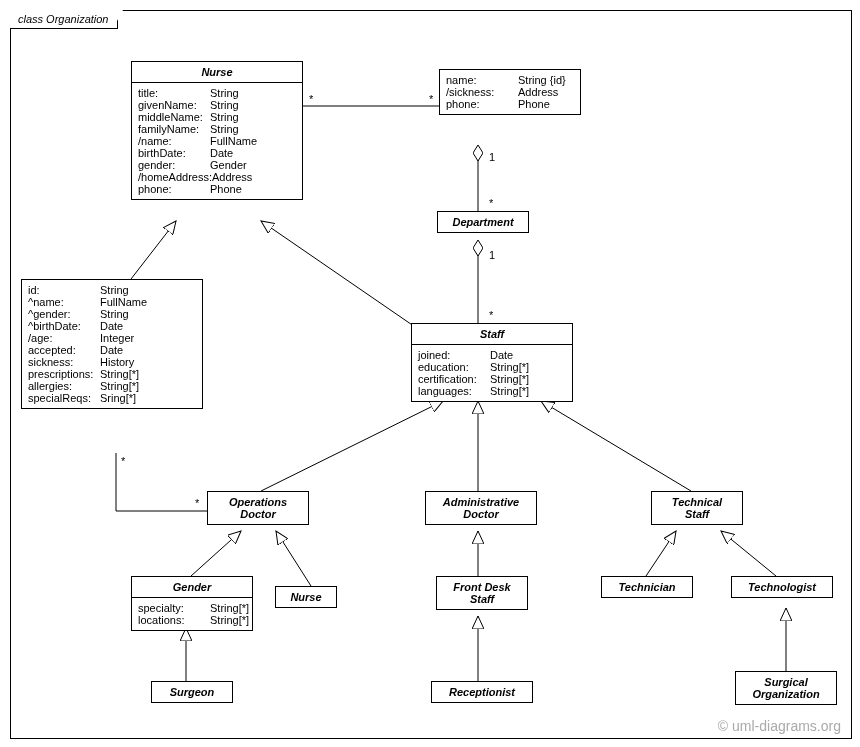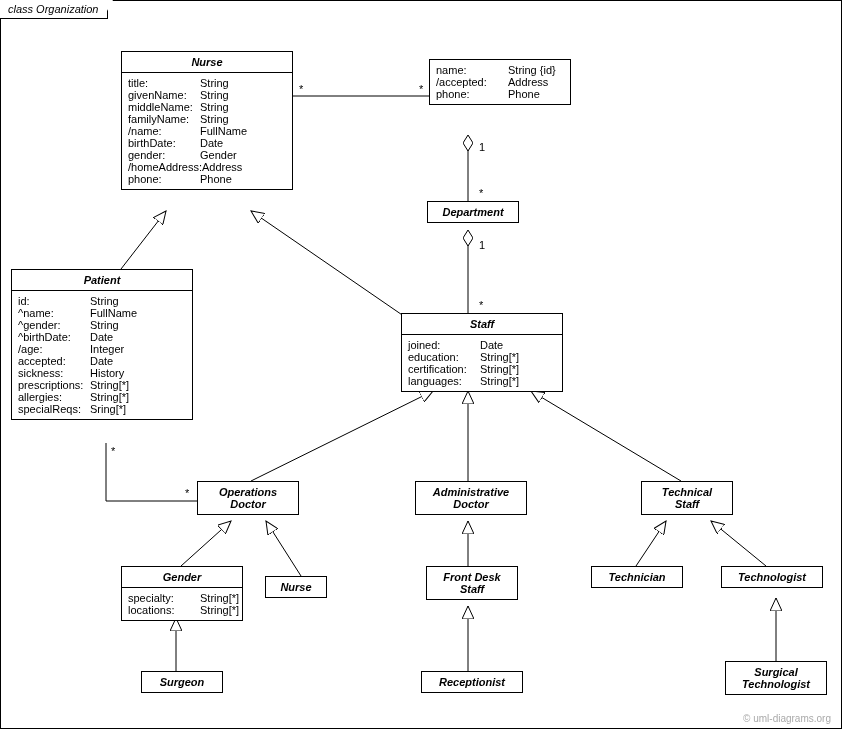--- a/index.html
+++ b/index.html
@@ -1,25 +1,25 @@
 <!DOCTYPE html>
 <html><head>
 <meta charset="utf-8">
 <style>
 body{margin:0;font-family:Arial,sans-serif;font-size:11px;background:#fff;color:#000}
-.frame{position:relative;width:840px;height:727px;border:1px solid #000}
+.frame{position:relative;width:840px;height:727px;margin:10px;border:1px solid #000}
 .frame-label{position:absolute;top:-1px;left:-1px;border:1px solid #000;border-top:none;border-left:none;padding:3px 8px;font-style:italic;background:#fff}
 .frame-label::after{content:"";position:absolute;right:-6px;top:0;width:0;height:0;border-top:11px solid #fff;border-right:6px solid transparent}
 .cls{position:absolute;border:1px solid #000;background:#fff}
 .cls-title{text-align:center;font-style:italic;font-weight:bold;padding:4px 6px;border-bottom:1px solid #000;white-space:pre-line}
 .cls-title.noattr{border-bottom:none}
 .cls-body{padding:4px 6px}
 .row{display:flex}
 .row span:first-child{min-width:72px}
-.credit{position:absolute;bottom:4px;right:10px;color:#aaa;font-size:10px}
+.credit{position:absolute;bottom:4px;right:10px;color:#aaa;font-size:14px}
 svg{position:absolute;top:0;left:0;pointer-events:none}
 </style>
 </head>
 <body>
 
 <div class="frame">
   <div class="frame-label">class Organization</div>
 
   <svg width="840" height="727">
     <defs>
@@ -113,36 +113,35 @@
       </div>
   </div>
 
   <div class="cls" style="left:428px;top:58px;width:140px">
     <div class="cls-body" id="attrs-hospital">
         <div class="row">
           <span>name:</span>
           <span>String {id}</span>
         </div>
         <div class="row">
-          <span>/accepted:</span>
+          <span>/sickness:</span>
           <span>Address</span>
         </div>
         <div class="row">
           <span>phone:</span>
           <span>Phone</span>
         </div>
       </div>
   </div>
 
   <div class="cls" style="left:426px;top:200px;width:90px">
     <div class="cls-title noattr">Department</div>
   </div>
 
   <div class="cls" style="left:10px;top:268px;width:180px">
-    <div class="cls-title">Patient</div>
     <div class="cls-body" id="attrs-patient">
         <div class="row">
           <span>id:</span>
           <span>String</span>
         </div>
         <div class="row">
           <span>^name:</span>
           <span>FullName</span>
         </div>
         <div class="row">
@@ -246,17 +245,17 @@
   </div>
 
   <div class="cls" style="left:140px;top:670px;width:80px">
     <div class="cls-title noattr">Surgeon</div>
   </div>
   <div class="cls" style="left:420px;top:670px;width:100px">
     <div class="cls-title noattr">Receptionist</div>
   </div>
   <div class="cls" style="left:724px;top:660px;width:100px">
     <div class="cls-title noattr">Surgical
-Technologist</div>
+Organization</div>
   </div>
 
   <div class="credit">© uml-diagrams.org</div>
 </div>
 
 </body></html>

